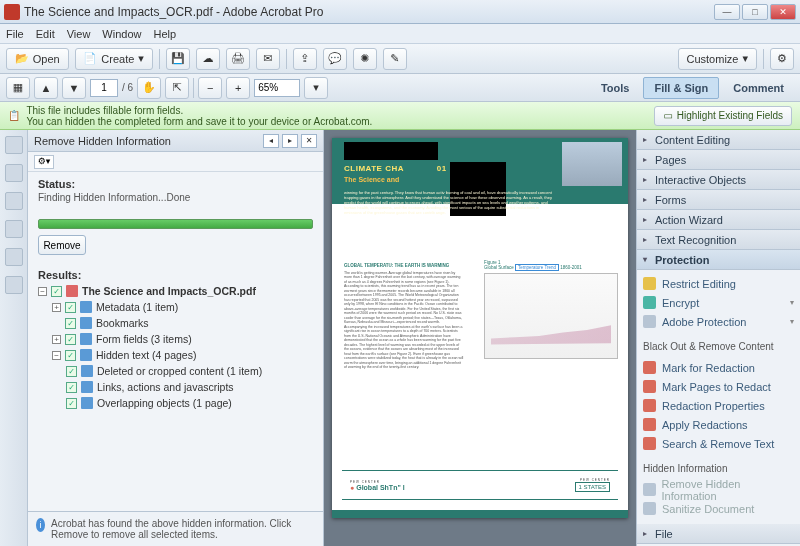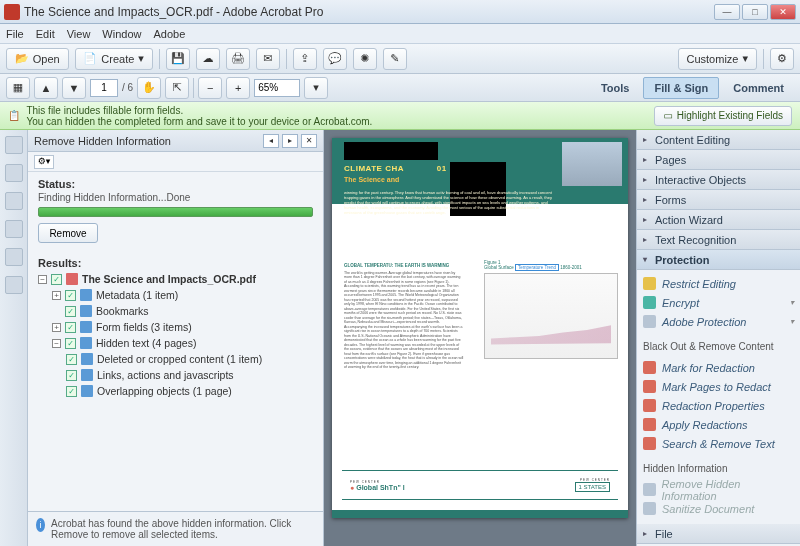--- a/index.html
+++ b/index.html
@@ -30,23 +30,23 @@
 .sidetools { width: 28px; background: linear-gradient(90deg,#e5ecf3,#d7e0ea); border-right: 1px solid #b7c5d4; display: flex; flex-direction: column; align-items: center; padding-top: 6px; gap: 10px; }
 .sidetools .st { width: 18px; height: 18px; background: #cfd9e4; border: 1px solid #adbccb; border-radius: 2px; }
 .leftpanel { width: 296px; background: #f1f4f8; border-right: 1px solid #b7c5d4; display: flex; flex-direction: column; }
 .lp-head { height: 22px; background: linear-gradient(#e7edf4,#d7e0ea); border-bottom: 1px solid #b7c5d4; display: flex; align-items: center; padding: 0 6px; font-size: 11px; color: #333; }
 .lp-head .sp { flex: 1; }
 .lp-head .mini { width: 16px; height: 14px; border: 1px solid #9fb5cc; background: #fff; margin-left: 3px; display: flex; align-items: center; justify-content: center; font-size: 8px; }
 .lp-sub { height: 20px; border-bottom: 1px solid #d0d9e3; display: flex; align-items: center; padding: 0 6px; }
 .lp-sub .gear { width: 20px; height: 14px; border: 1px solid #b7c5d4; background: #fff; font-size: 9px; text-align: center; }
 .lp-body { flex: 1; padding: 6px 10px; overflow: auto; color: #333; }
 .lp-body h4 { font-size: 11px; font-weight: 700; margin-bottom: 2px; }
-.statusline { font-size: 10px; color: #555; margin-bottom: 4px; }
+.statusline { font-size: 10px; color: #555; margin-bottom: 16px; }
 .progress { height: 10px; background: linear-gradient(#6c6,#4a4); border: 1px solid #5a9a5a; border-radius: 2px; margin-bottom: 6px; }
-.rmbtn { height: 20px; width: 60px; border: 1px solid #9fb5cc; background: linear-gradient(#fdfefe,#e7edf3); border-radius: 3px; font-size: 10px; }
+.rmbtn { height: 20px; width: 48px; border: 1px solid #9fb5cc; background: linear-gradient(#fdfefe,#e7edf3); border-radius: 3px; font-size: 10px; }
 .results { margin-top: 14px; }
 .tree { font-size: 10.5px; line-height: 16px; }
 .tree .node { display: flex; align-items: center; gap: 4px; }
 .tree .exp { width: 9px; height: 9px; border: 1px solid #888; background: #fff; font-size: 8px; line-height: 7px; text-align: center; color: #555; }
 .tree .chk { width: 11px; height: 11px; border: 1px solid #5a8; background: #eafbe8; color: #2a7; font-size: 8px; line-height: 9px; text-align: center; }
 .tree .ficon { width: 12px; height: 12px; background: #d66; border-radius: 1px; }
 .tree .bicon { width: 12px; height: 12px; background: #5a9ad6; border-radius: 1px; }
 .tree .lvl1 { margin-left: 14px; }
 .tree .lvl2 { margin-left: 28px; }
 .lp-foot { border-top: 1px solid #b7c5d4; padding: 6px 8px; display: flex; gap: 6px; font-size: 10px; color: #555; background: #eef2f7; }
@@ -69,21 +69,21 @@
 .page .footer { position: absolute; bottom: 18px; left: 10px; right: 10px; height: 30px; border-top: 1px solid #2a7a6f; border-bottom: 1px solid #2a7a6f; display: flex; align-items: center; justify-content: space-between; padding: 0 8px; }
 .page .logo1 { font-size: 7px; color: #2a7a6f; font-weight: 700; }
 .page .logo2 { font-size: 6px; color: #2a7a6f; border: 1px solid #2a7a6f; padding: 1px 3px; }
 .page .fbar { position: absolute; bottom: 0; left: 0; right: 0; height: 8px; background: #2a7a6f; }
 .pgnum { width: 296px; background: #fff; margin-top: 4px; padding: 2px 6px; font-size: 8px; color: #666; box-shadow: 0 1px 3px rgba(0,0,0,.4); }
 .rightpanel { width: 164px; background: #eef2f7; border-left: 1px solid #b7c5d4; display: flex; flex-direction: column; font-size: 11px; }
 .rp-sec { height: 20px; background: linear-gradient(#e4eaf1,#d3dce6); border-bottom: 1px solid #b7c5d4; display: flex; align-items: center; padding: 0 6px; color: #2c3e50; }
 .rp-sec .arrow { width: 8px; color: #556; font-size: 8px; margin-right: 4px; }
 .rp-sec.open { background: linear-gradient(#d8e4f0,#c6d5e5); font-weight: 600; }
 .rp-items { padding: 4px 6px 6px 6px; }
-.rp-item { display: flex; align-items: center; gap: 6px; height: 19px; color: #3a5b7a; font-style: italic; }
+.rp-item { display: flex; align-items: center; gap: 6px; height: 19px; color: #3a5b7a; }
 .rp-item .ri-icon { width: 13px; height: 13px; border-radius: 2px; }
 .rp-cap { font-size: 10px; color: #555; padding: 4px 6px 2px; }
 .ri-yellow { background: #e6c14a; } .ri-teal { background: #4ab6a5; } .ri-gray { background: #b7c5d4; }
 .ri-red { background: #d96a5a; }
 </style>
 </head>
 <body>
 
 <div class="titlebar">
   <div class="icon"></div>
@@ -93,21 +93,21 @@
     <div class="winbtn">□</div>
     <div class="winbtn close">✕</div>
   </div>
 </div>
 
 <div class="menubar">
   <span>File</span>
   <span>Edit</span>
   <span>View</span>
   <span>Window</span>
-  <span>Adobe</span>
+  <span>Help</span>
 </div>
 
 <div class="toolbar1">
   <div class="tbtn">
       <span>📂</span>
       <span>Open</span>
     </div>
   <div class="tbtn">
       <span>📄</span>
       <span>Create</span>

